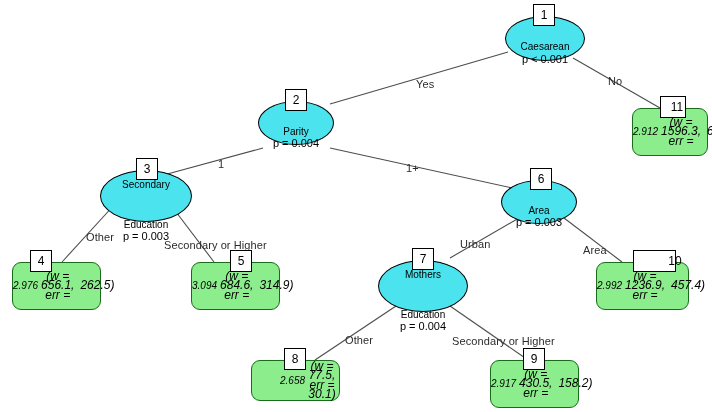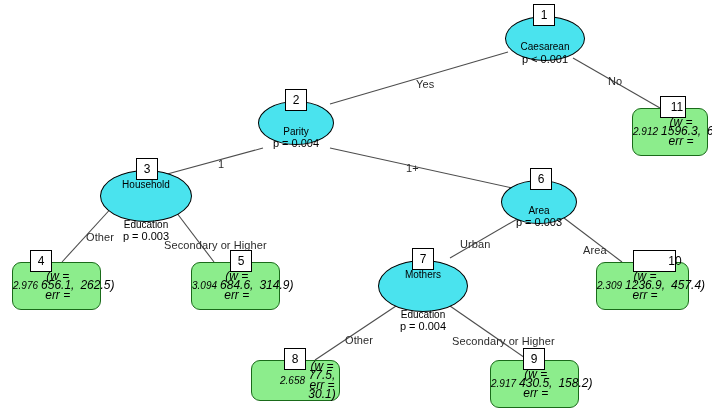--- a/index.html
+++ b/index.html
@@ -157,21 +157,21 @@
     <div class="idbox" style="left:285px; top:89px; width:22px; height:22px;">2</div>
     <div class="ellipse" style="left:258px; top:101px; width:76px; height:44px;">
       <div class="nm">Parity</div>
       <div class="pv">p = 0.004</div>
     </div>
   </div>
 
   <div class="node">
     <div class="idbox" style="left:136px; top:158px; width:22px; height:22px;">3</div>
     <div class="ellipse" style="left:100px; top:170px; width:92px; height:52px;">
-      <div class="nm">Household</div>
+      <div class="nm">Secondary</div>
       <div class="nm">Education</div>
       <div class="pv">p = 0.003</div>
     </div>
   </div>
 
   <div class="node">
     <div class="idbox" style="left:30px; top:250px; width:22px; height:22px;">4</div>
     <div class="leaf" style="left:12px; top:262px; width:89px; height:48px;">
       <div class="val">2.976</div>
       <div class="stats">(w = 656.1, err =</div>
@@ -218,21 +218,21 @@
     <div class="leaf" style="left:490px; top:360px; width:89px; height:48px;">
       <div class="val">2.917</div>
       <div class="stats">(w = 430.5, err =</div>
       <div class="stats">158.2)</div>
     </div>
   </div>
 
   <div class="node">
     <div class="idbox" style="left:633px; top:250px; width:26px; height:22px;padding-left:41px;">10</div>
     <div class="leaf" style="left:596px; top:262px; width:93px; height:48px;">
-      <div class="val">2.309</div>
+      <div class="val">2.992</div>
       <div class="stats">(w = 1236.9, err =</div>
       <div class="stats">457.4)</div>
     </div>
   </div>
 
   <div class="node">
     <div class="idbox" style="left:660px; top:96px; width:26px; height:22px;padding-left:8px;">11</div>
     <div class="leaf" style="left:632px; top:108px; width:76px; height:48px;">
       <div class="val">2.912</div>
       <div class="stats">(w = 1596.3, err =</div>

